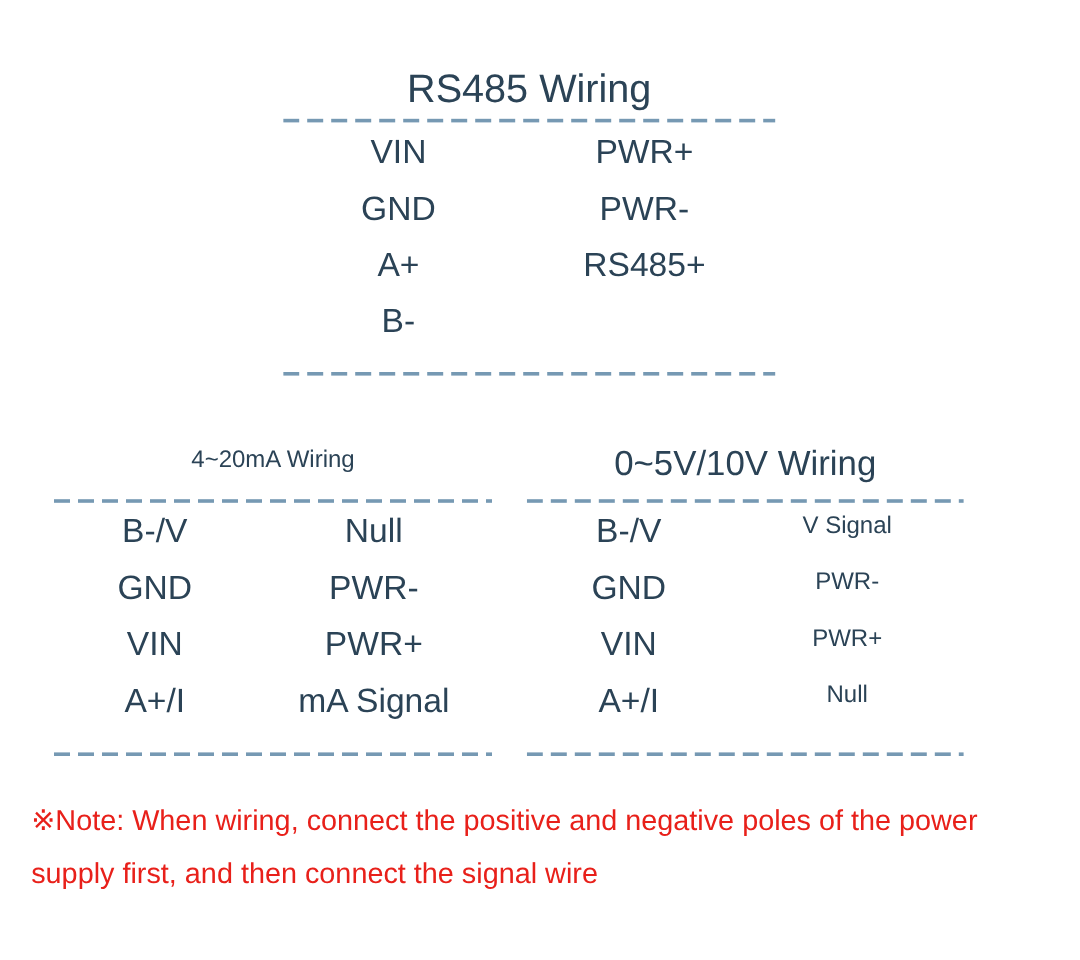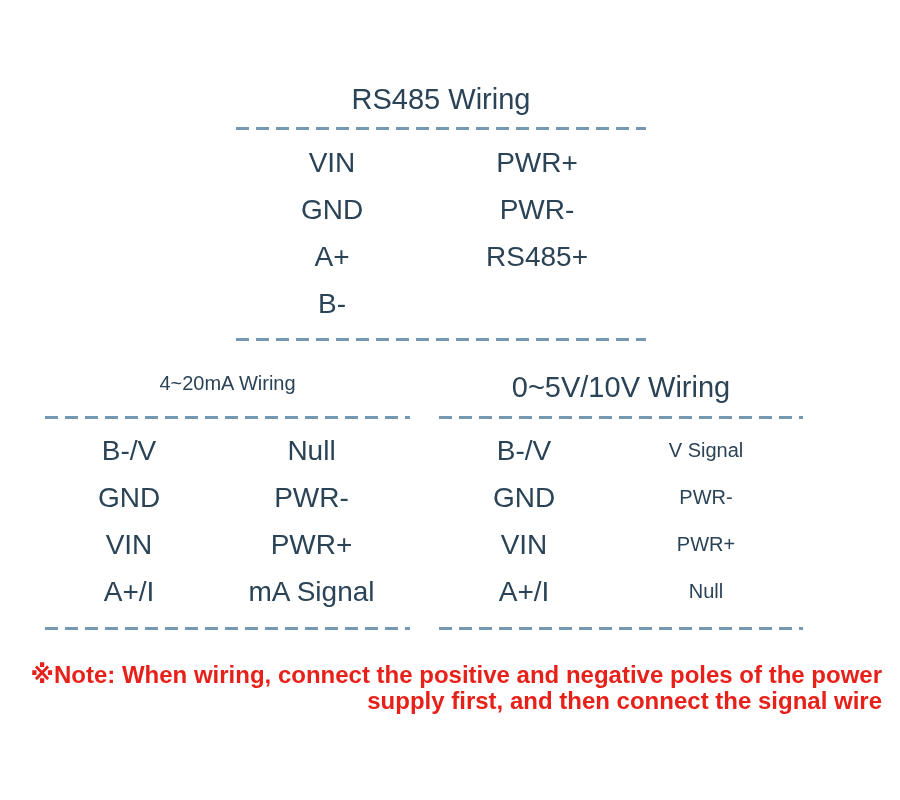--- a/index.html
+++ b/index.html
@@ -42,40 +42,39 @@
     background-repeat: repeat-x;
   }
 
   .rows {
     display: flex;
     flex-direction: column;
   }
 
   .wire-row {
     display: flex;
-    align-items: center;
+    align-items: flex-start;
   }
 
   .cell {
     text-align: center;
     white-space: nowrap;
     color: #2b4356;
     font-weight: 400;
   }
 
   
   #rs485-block {
     left: 236px;
     top: 56px;
     width: 410px;
   }
   #rs485-block .block-title {
-    font-size: 29px;
+    font-size: 33px;
     height: 38px;
-    margin-top: 28px;
   }
   #rs485-block .dash-rule {
     margin-top: 5px;
   }
   #rs485-block .rows {
     padding-top: 9px;
     padding-bottom: 6px;
   }
   #rs485-block .wire-row {
     height: 47px;
@@ -148,24 +147,23 @@
   }
 
   
   #note {
     position: absolute;
     left: 26px;
     top: 662px;
     width: 856px;
     color: #e8201a;
     font-size: 24px;
-    line-height: 26px;
-    font-weight: 700;
+    line-height: 44px;
+    font-weight: 400;
     letter-spacing: 0px;
-    text-align: right;
   }
   #note .note-mark {
     font-family: "DejaVu Sans", sans-serif;
   }
 </style>
 </head>
 <body>
 
 <div class="page">
 

